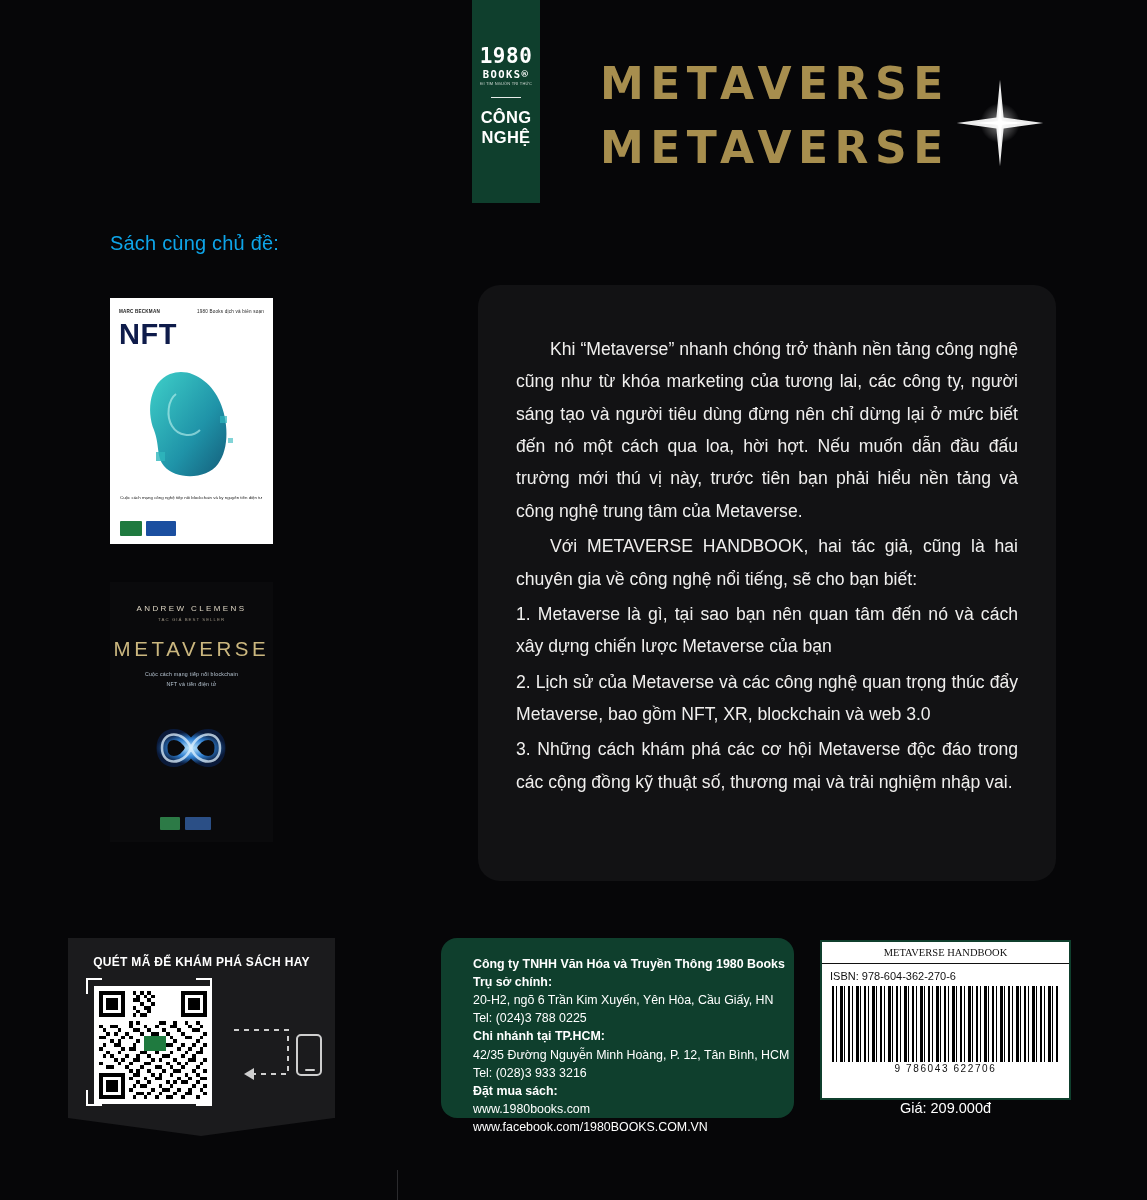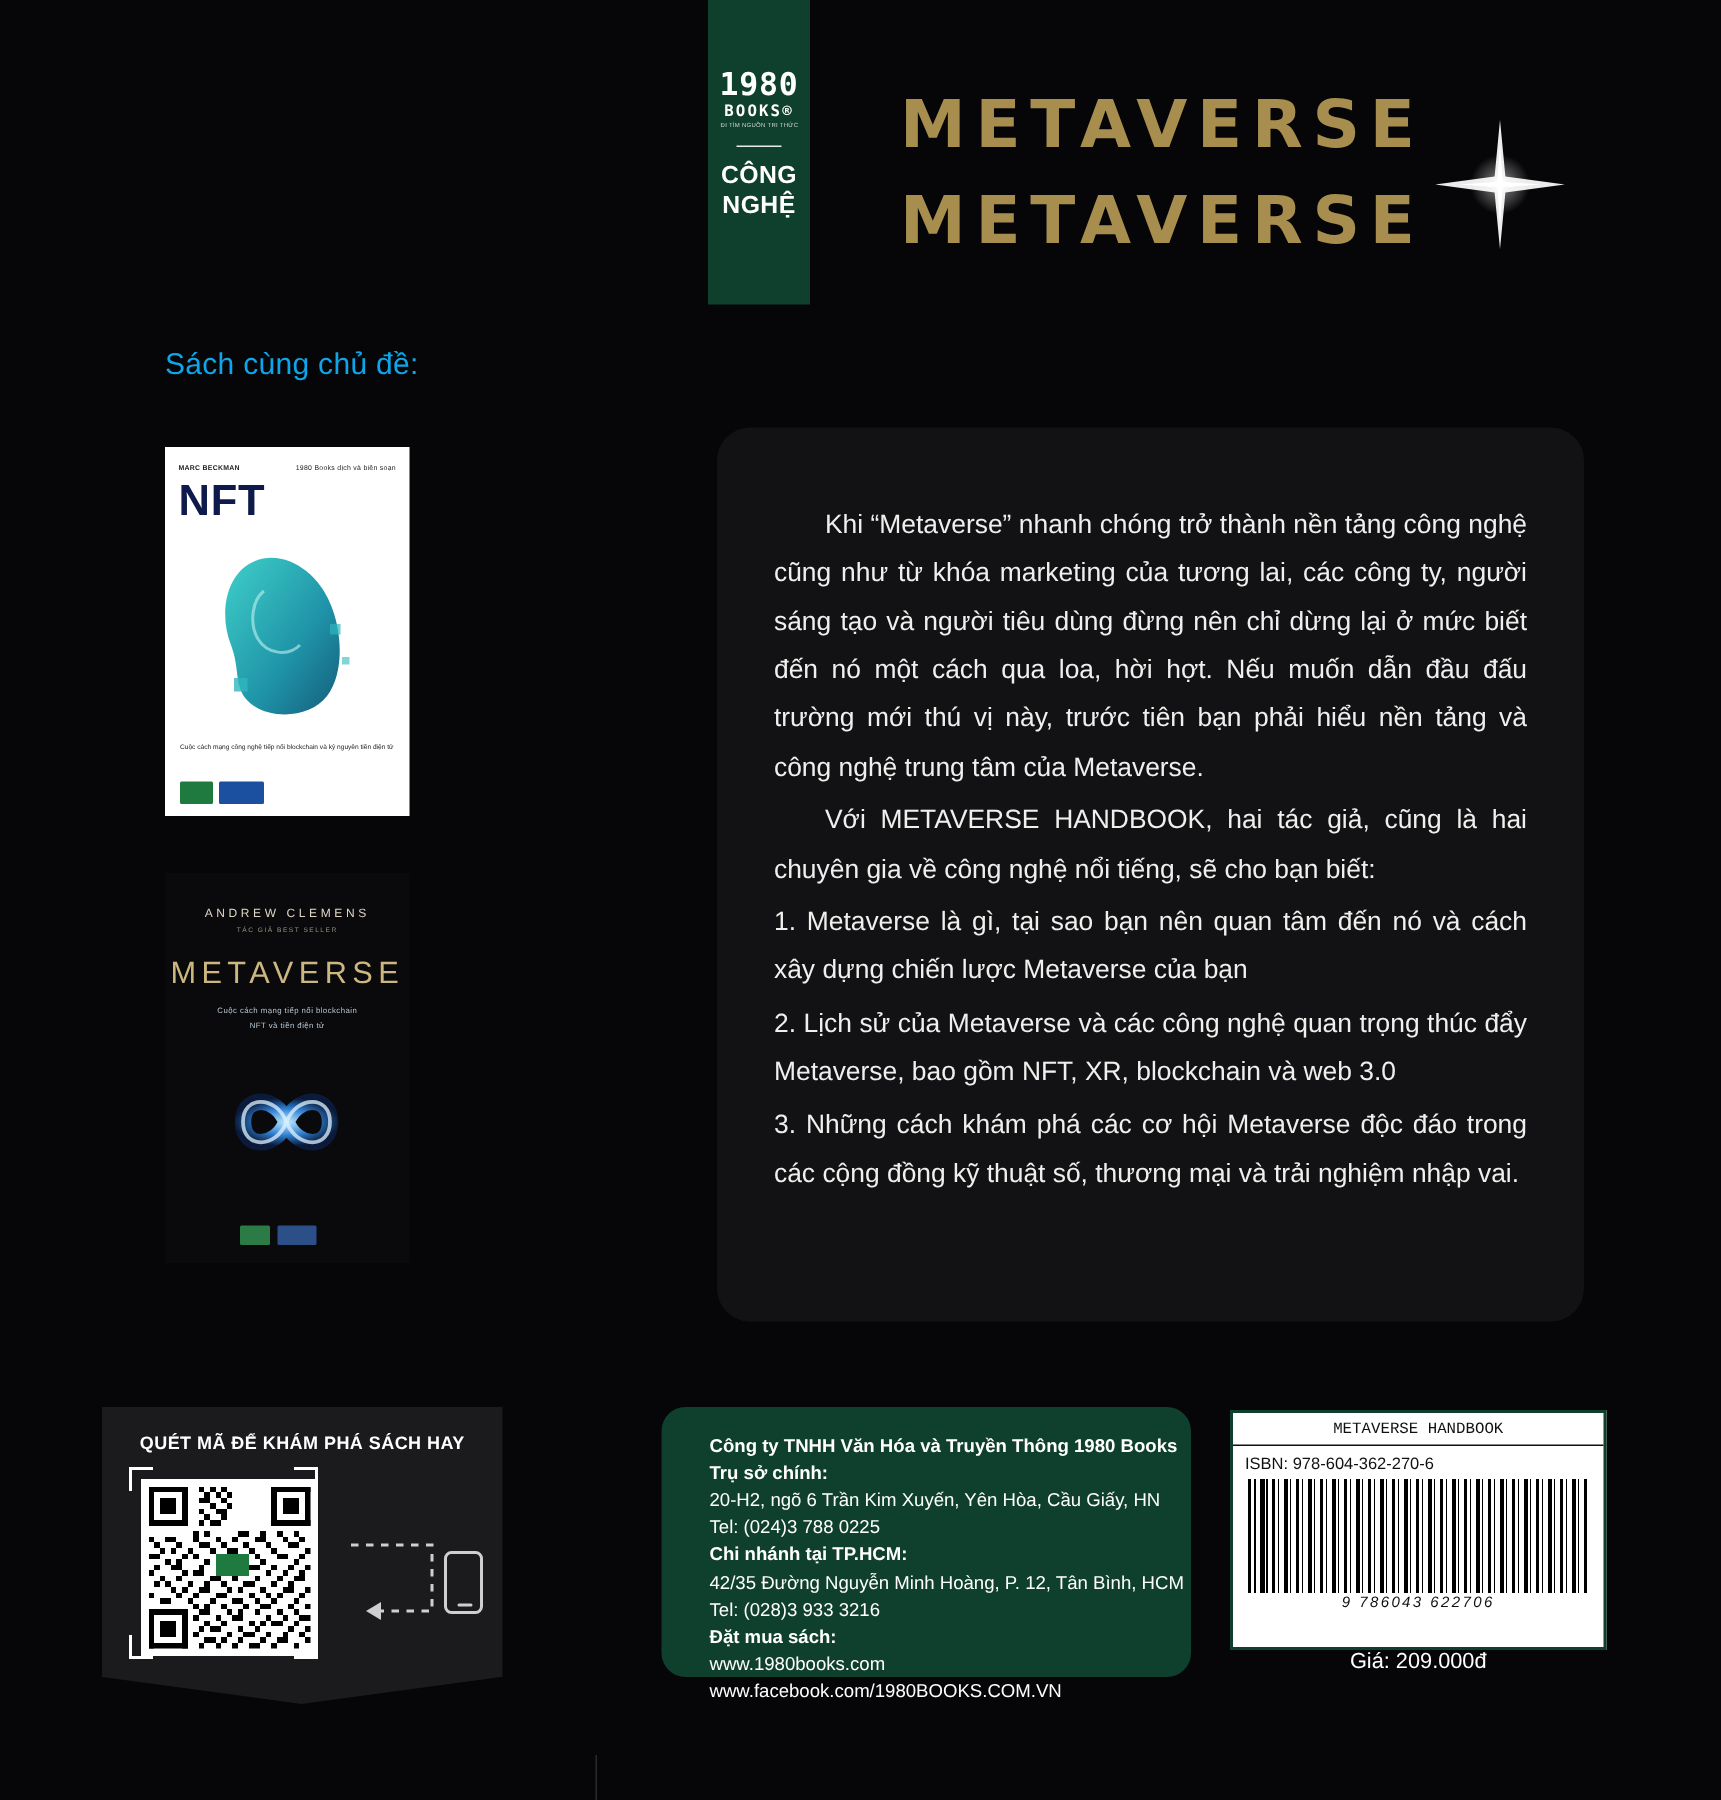--- a/index.html
+++ b/index.html
@@ -333,33 +333,33 @@
     border: 2px solid #0f3f2d;
   }
   .bc-head {
     height: 22px;
     border-bottom: 1.5px solid #111;
     font-size: 10.5px;
     color: #111;
     display: flex;
     align-items: center;
     justify-content: center;
-    font-family: Liberation Mono, monospace;
+    font-family: Liberation Serif, serif;
   }
   .bc-isbn {
     font-size: 11px;
     color: #111;
     padding: 6px 0 0 8px;
   }
   .bc-codes {
     display: flex;
     gap: 12px;
     padding: 4px 10px 0 10px;
   }
-  .bc-col { flex: 1; font-style: italic; }
+  .bc-col { flex: 1; }
   .bc-bars {
     height: 76px;
     width: 100%;
     background-repeat: repeat-x;
   }
   .bc-bars.a {
     background-image: repeating-linear-gradient(to right,
       #000 0 2px, #fff 2px 4px, #000 4px 5px, #fff 5px 8px,
       #000 8px 11px, #fff 11px 12px, #000 12px 13px, #fff 13px 16px);
   }

